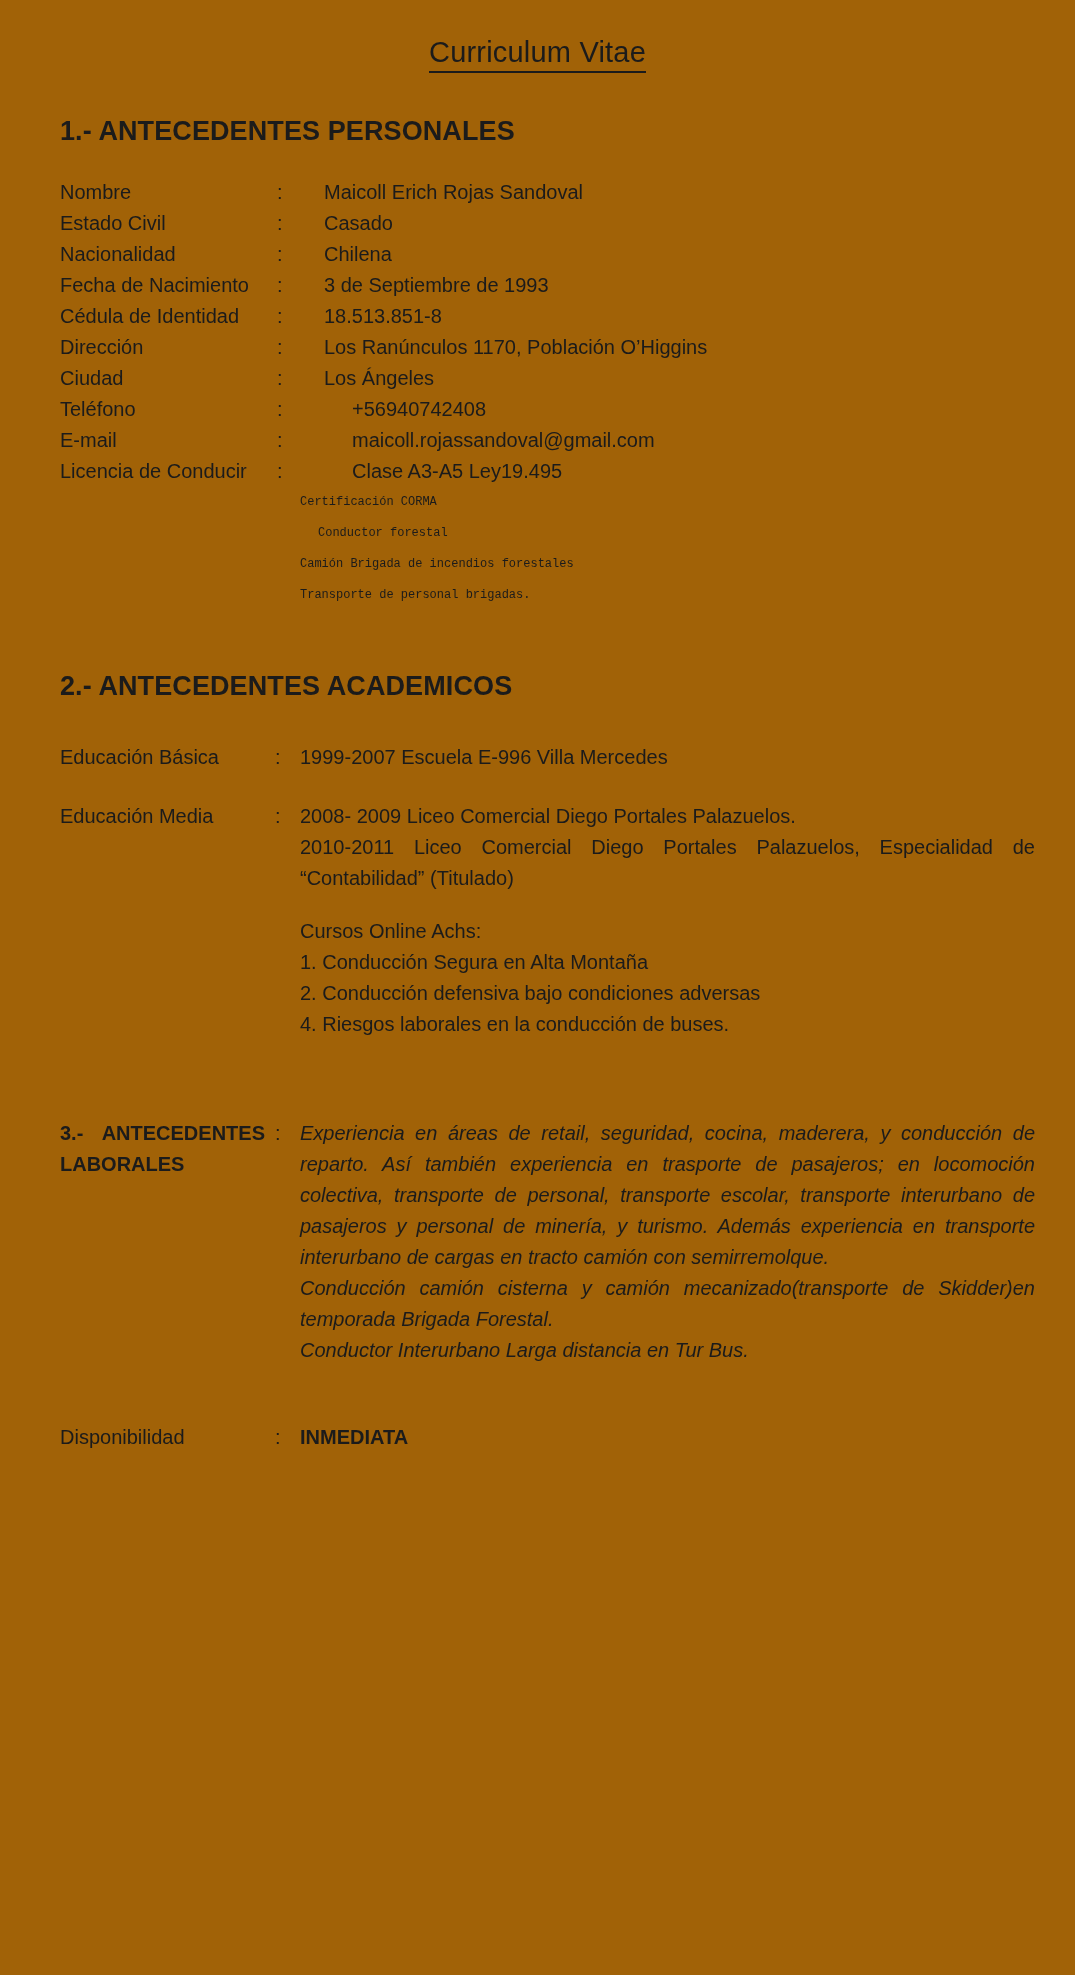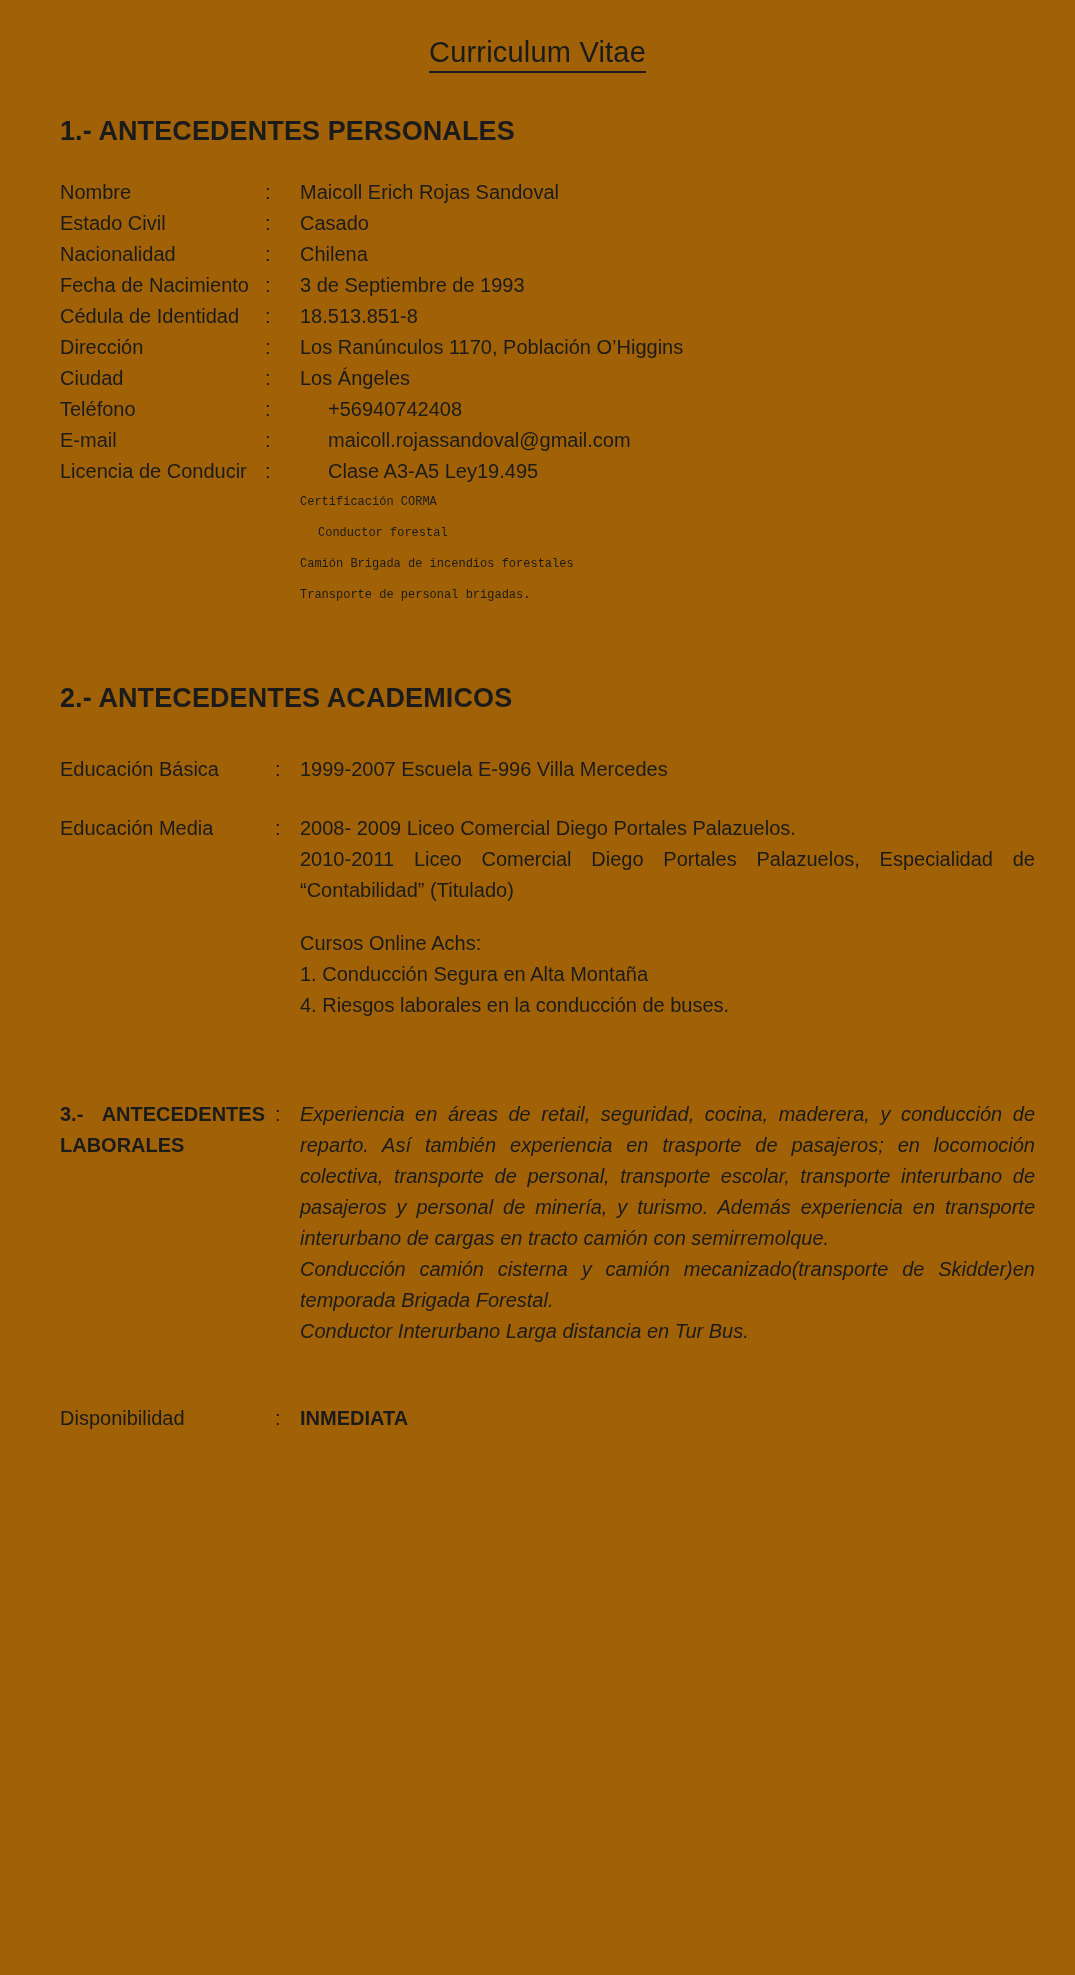--- a/index.html
+++ b/index.html
@@ -40,28 +40,29 @@
 
   
   .section-heading {
     font-size: 27px;
     font-weight: 700;
     letter-spacing: 0.1px;
     margin: 0;
     padding: 0 0 0 20px;
   }
   #sec1-heading { margin-top: 47px; }
-  #sec2-heading { margin-top: 12px; }
+  #sec2-heading { margin-top: 0; }
 
   
   .field-row {
     display: flex;
     align-items: flex-start;
     font-size: 20px;
     line-height: 31px;
+    gap: 12px;
   }
   .field-label {
     width: 225px;
     flex: 0 0 225px;
     padding-left: 20px;
     box-sizing: border-box;
     white-space: nowrap;
   }
   .field-colon {
     width: 35px;
@@ -270,20 +271,21 @@
       <div class="edu-label">Educación Media</div>
       <div class="edu-colon">:</div>
       <div class="edu-value">
         <div class="nowrap-line">2008- 2009 Liceo Comercial Diego Portales Palazuelos.</div>
         <div class="just">2010-2011   Liceo Comercial Diego Portales Palazuelos, Especialidad de “Contabilidad” (Titulado)</div>
 
         <div class="spacer-6"></div>
 
         <div class="nowrap-line">Cursos Online Achs:</div>
         <div class="nowrap-line">1. Conducción Segura en Alta Montaña</div>
+        <div class="nowrap-line">2. Conducción defensiva bajo condiciones adversas</div>
         <div class="nowrap-line">4. Riesgos laborales en la conducción de buses.</div>
       </div>
     </div>
   </div>
 
   <div class="spacer-5"></div>
 
   <div class="lab-row">
     <div class="lab-label">
       <span class="lab-label-l1">3.- ANTECEDENTES</span>

